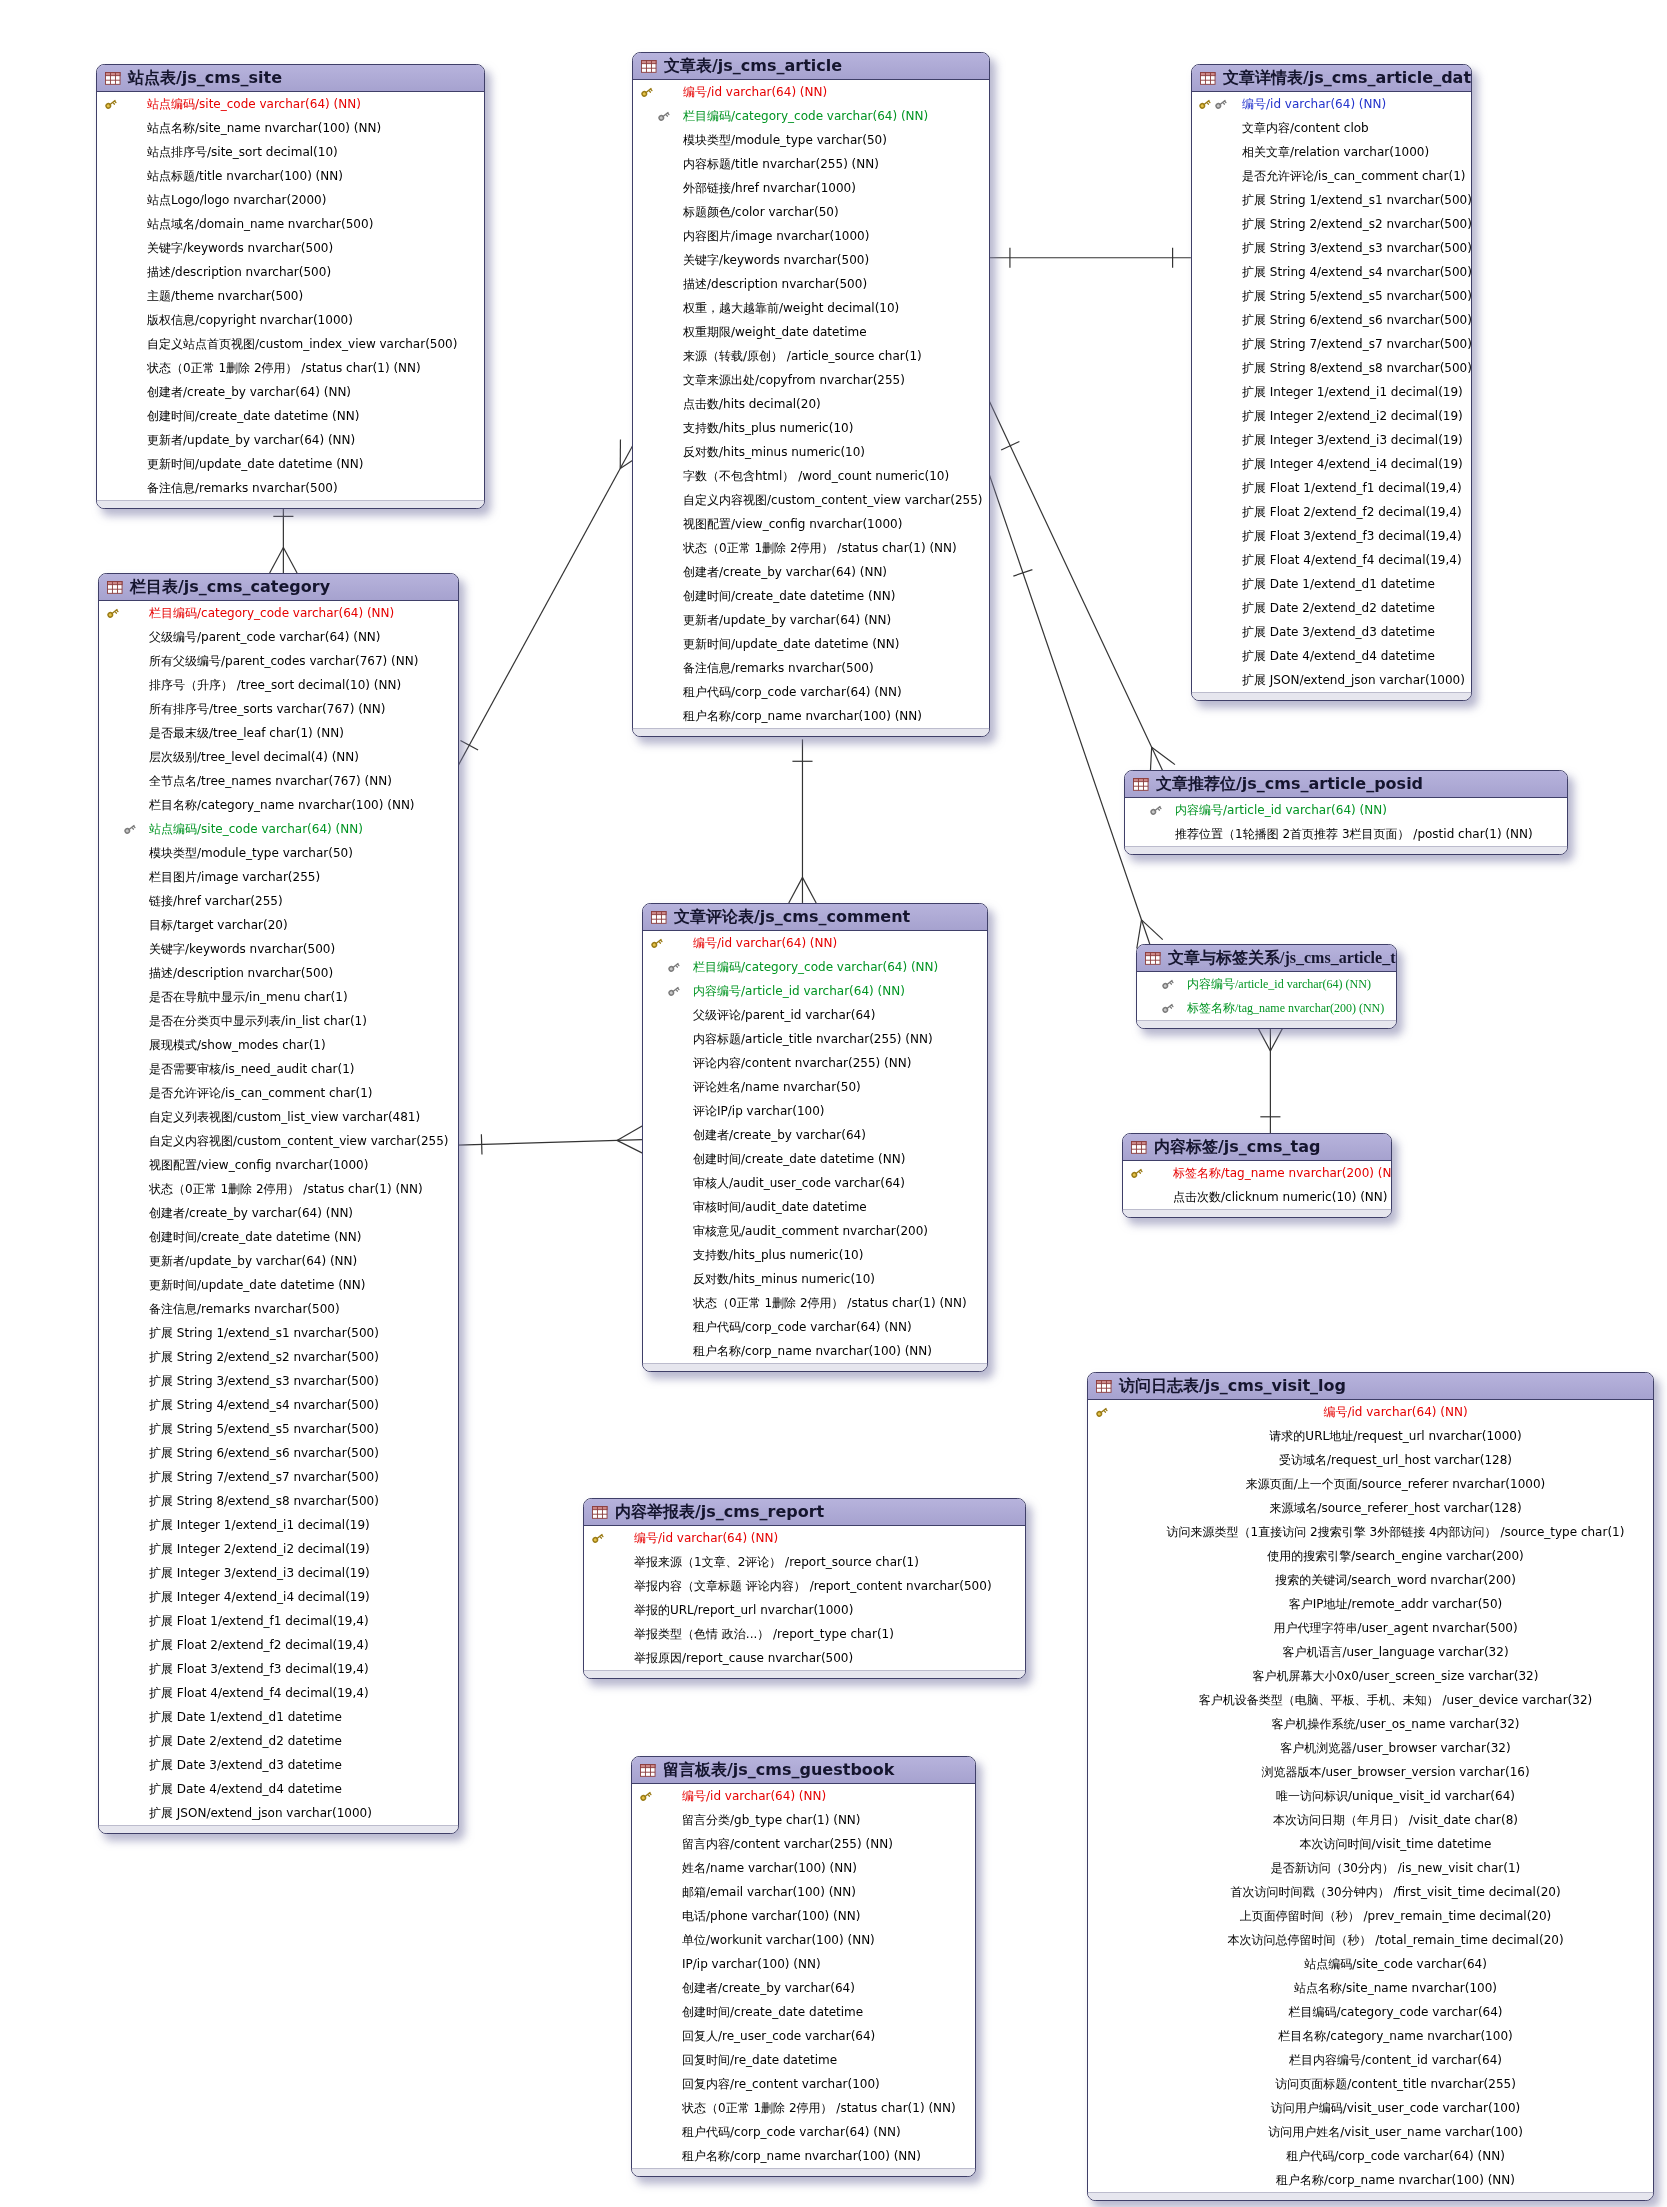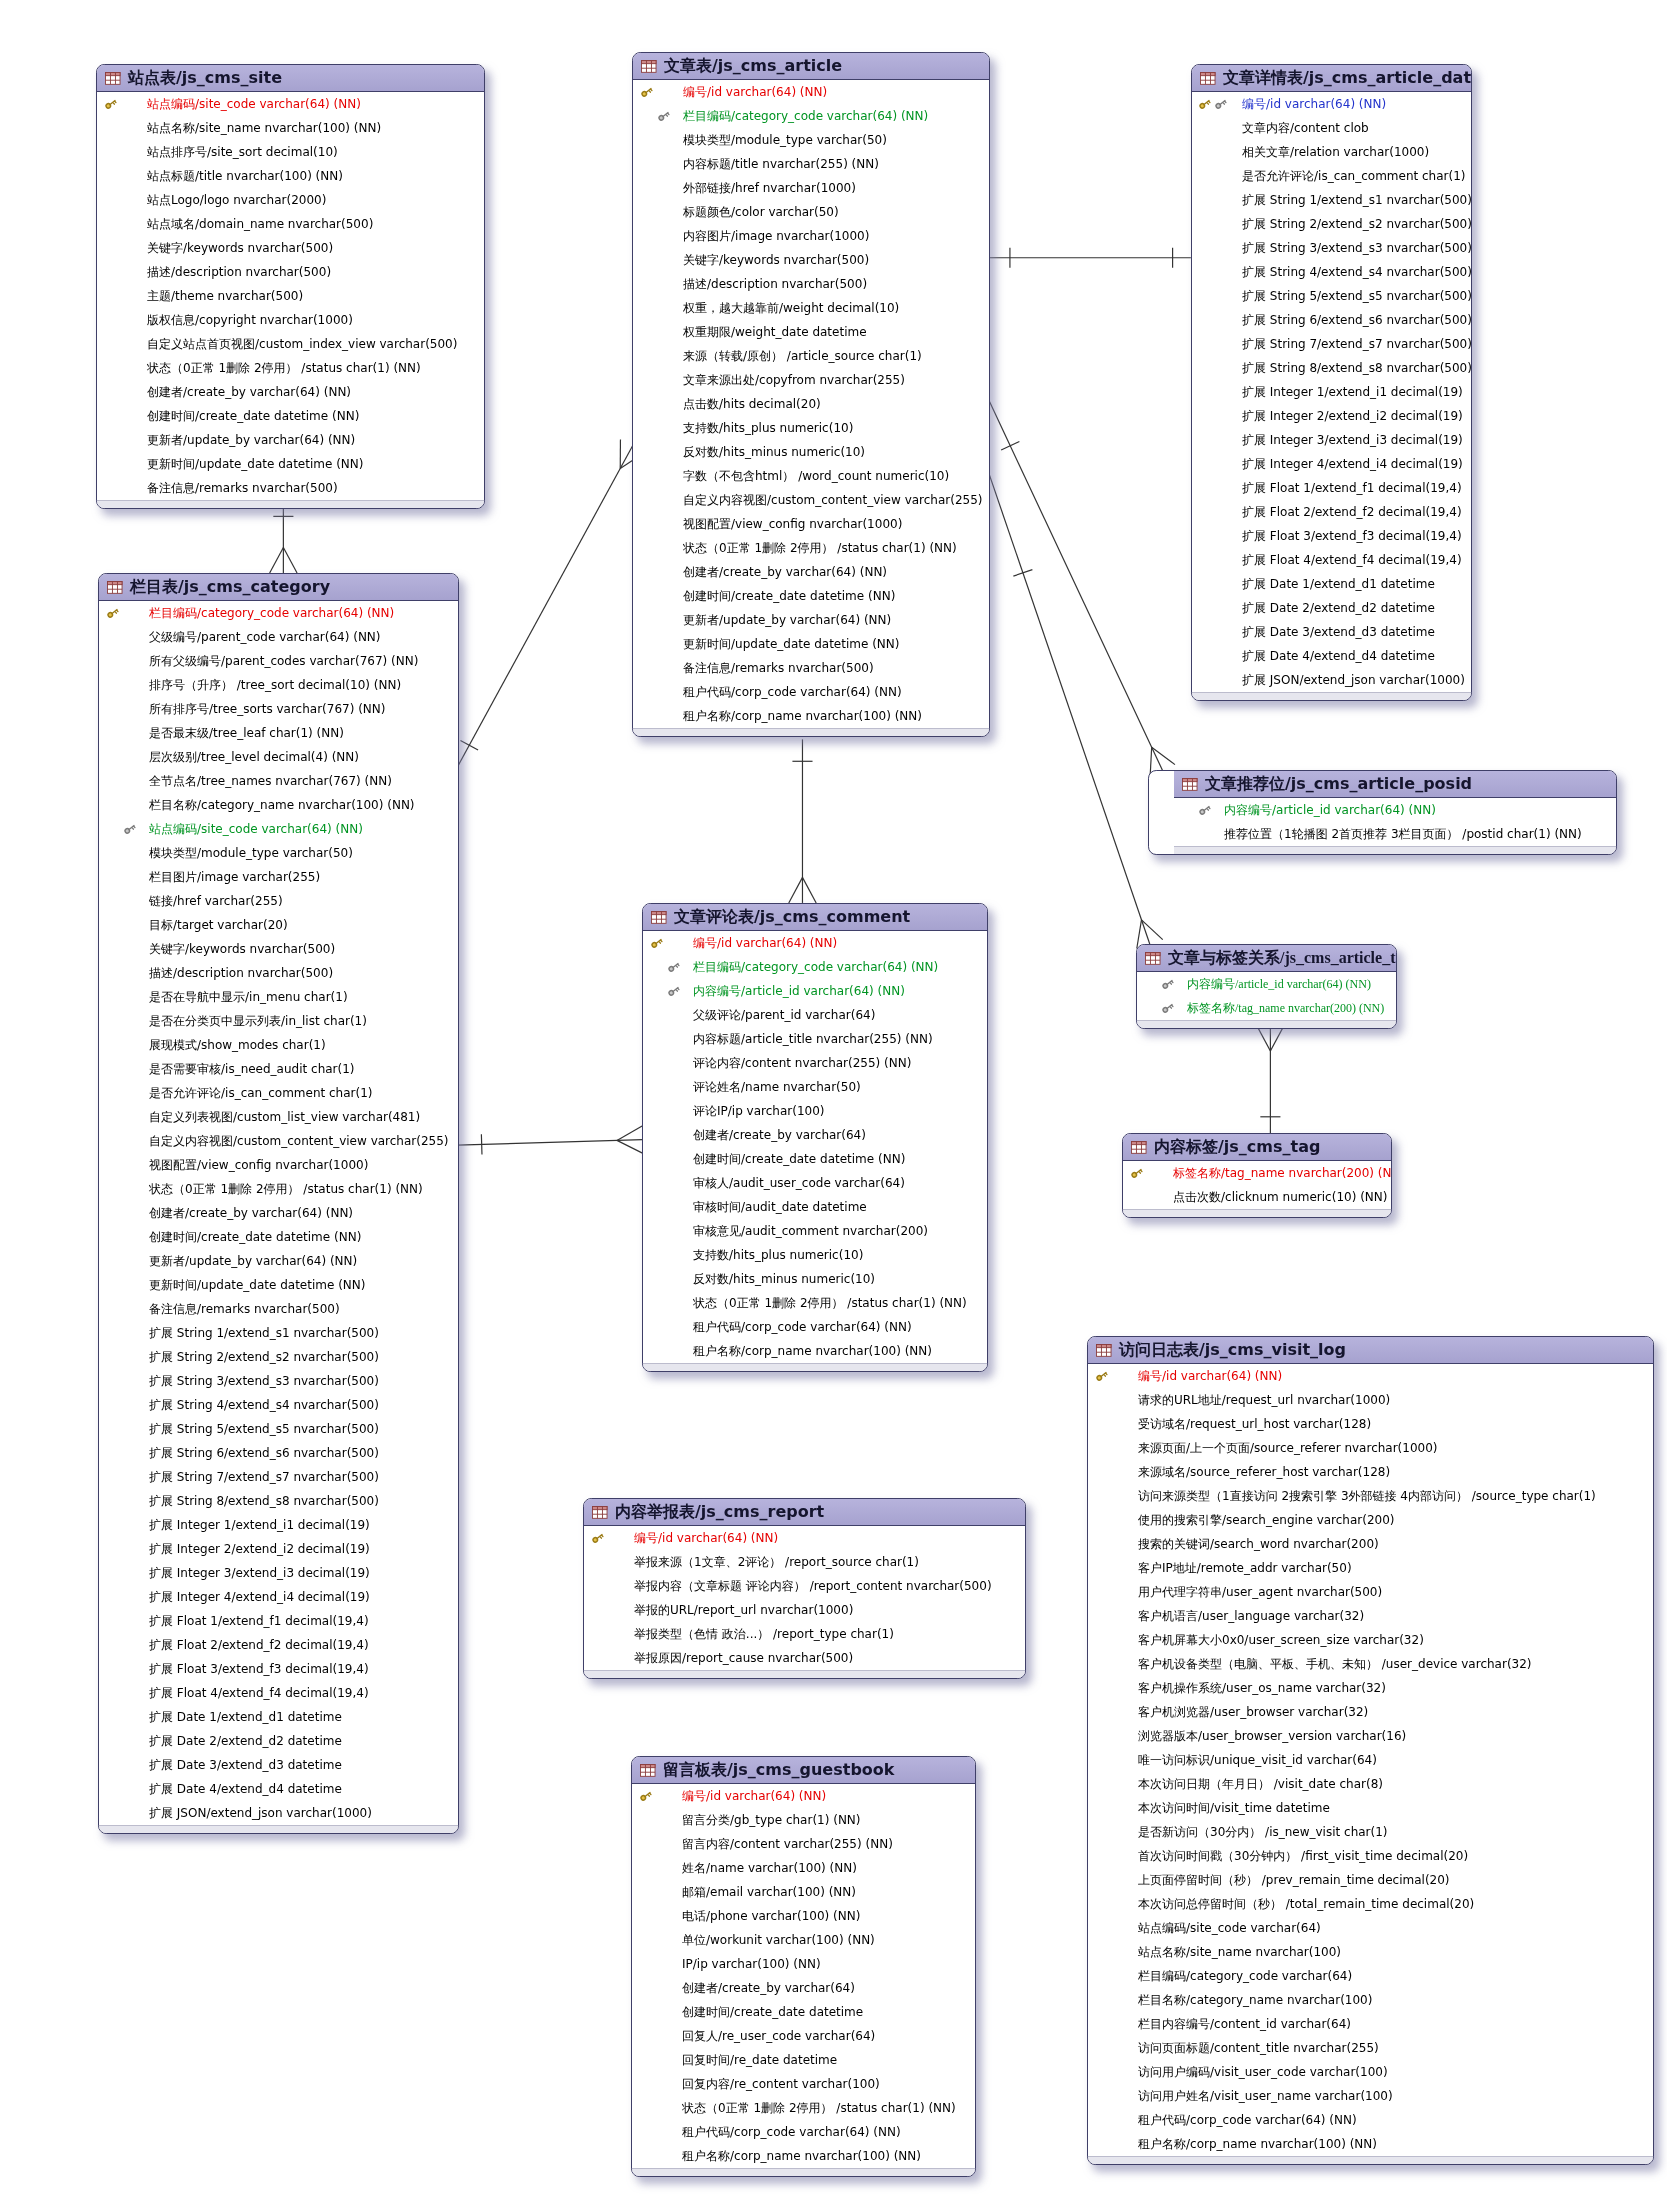--- a/index.html
+++ b/index.html
@@ -353,21 +353,21 @@
         <div class="row"><span>审核时间/audit_date datetime</span></div>
         <div class="row"><span>审核意见/audit_comment nvarchar(200)</span></div>
         <div class="row"><span>支持数/hits_plus numeric(10)</span></div>
         <div class="row"><span>反对数/hits_minus numeric(10)</span></div>
         <div class="row"><span>状态（0正常 1删除 2停用） /status char(1) (NN)</span></div>
         <div class="row"><span>租户代码/corp_code varchar(64) (NN)</span></div>
         <div class="row"><span>租户名称/corp_name nvarchar(100) (NN)</span></div>
       </div>
       <div class="tfoot"></div>
     </div>
-    <div class="tbl" style="left: 1148px; top: 770px; width: 442px; padding-left: 25px;">
+    <div class="tbl" style="left: 1124px; top: 770px; width: 442px;">
       <div class="hdr">
         <span class="ticon">
           <svg width="15.5" height="12.8" viewBox="0 0 17 14">
             <rect x="0.5" y="0.5" width="16" height="13" fill="#ffffff" stroke="#8b3e3e"></rect>
             <rect x="0.5" y="0.5" width="16" height="3.5" fill="#cc8888" stroke="#8b3e3e"></rect>
             <path d="M6 0.5 V13.5 M11.5 0.5 V13.5 M0.5 9 H16.5" stroke="#8b3e3e" fill="none"></path>
           </svg>
         </span>
         <span>文章推荐位/js_cms_article_posid</span>
       </div>
@@ -498,21 +498,21 @@
         <div class="row"><span>创建时间/create_date datetime</span></div>
         <div class="row"><span>回复人/re_user_code varchar(64)</span></div>
         <div class="row"><span>回复时间/re_date datetime</span></div>
         <div class="row"><span>回复内容/re_content varchar(100)</span></div>
         <div class="row"><span>状态（0正常 1删除 2停用） /status char(1) (NN)</span></div>
         <div class="row"><span>租户代码/corp_code varchar(64) (NN)</span></div>
         <div class="row"><span>租户名称/corp_name nvarchar(100) (NN)</span></div>
       </div>
       <div class="tfoot"></div>
     </div>
-    <div class="tbl" style="left: 1087px; top: 1336px; width: 565px;">
+    <div class="tbl" style="left: 1087px; top: 1372px; width: 565px; text-align: center;">
       <div class="hdr">
         <span class="ticon">
           <svg width="15.5" height="12.8" viewBox="0 0 17 14">
             <rect x="0.5" y="0.5" width="16" height="13" fill="#ffffff" stroke="#8b3e3e"></rect>
             <rect x="0.5" y="0.5" width="16" height="3.5" fill="#cc8888" stroke="#8b3e3e"></rect>
             <path d="M6 0.5 V13.5 M11.5 0.5 V13.5 M0.5 9 H16.5" stroke="#8b3e3e" fill="none"></path>
           </svg>
         </span>
         <span>访问日志表/js_cms_visit_log</span>
       </div>

